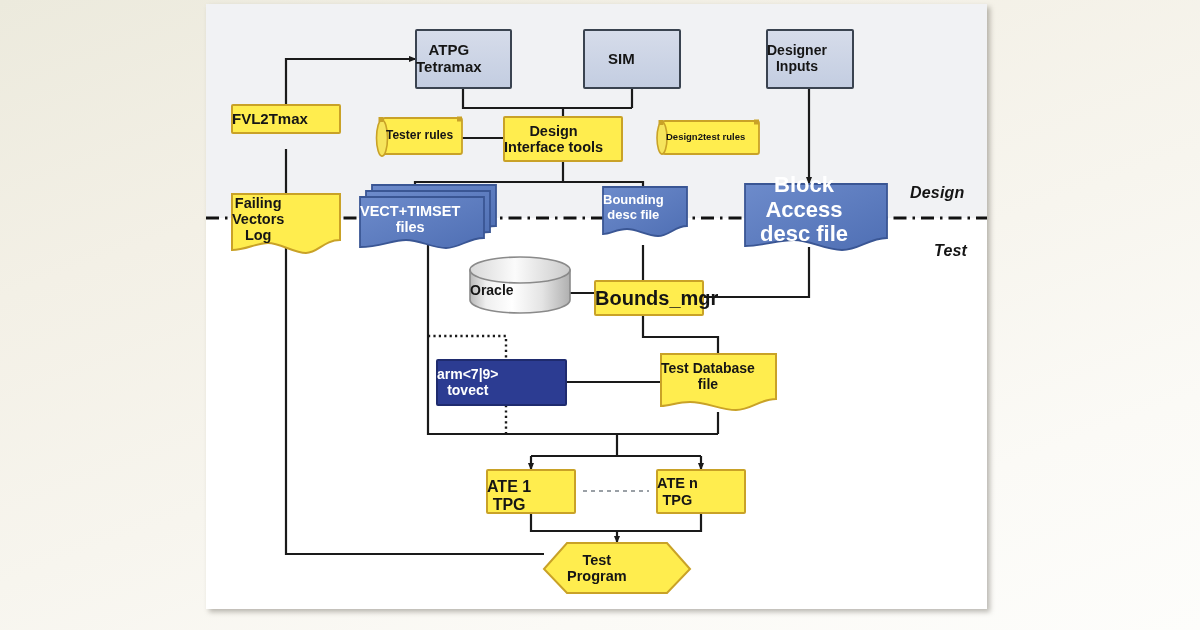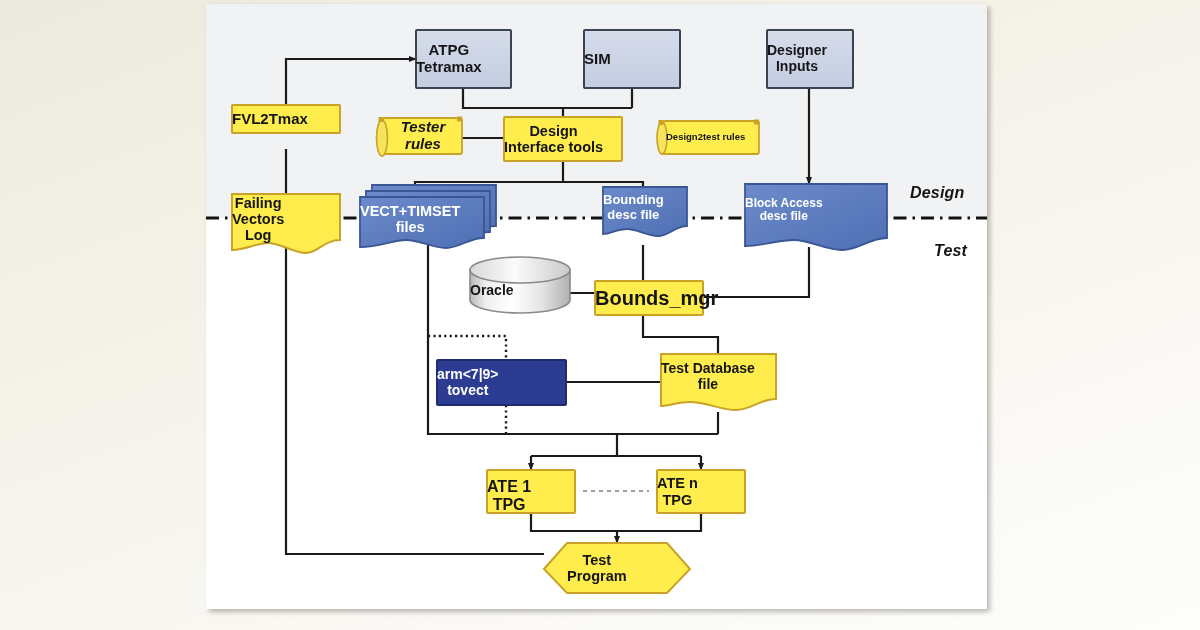--- a/index.html
+++ b/index.html
@@ -200,36 +200,36 @@
         <path d="M338,565 L361,539 L461,539 L484,565 L461,589 L361,589 Z" fill="#FFED4E" stroke="#C9A227" stroke-width="2"></path>
       </svg>
 
       <div class="node-label lbl-dark" style="left:210px;top:26px;width:95px;height:58px;font-size:15px;">
         <span>
           <span>ATPG</span><br>
           <span>Tetramax</span>
         </span>
       </div>
 
-      <div class="node-label lbl-dark" style="left:378px;top:26px;width:96px;height:58px;font-size:15px;">
+      <div class="node-label lbl-dark" style="left:378px;top:26px;width:96px;height:58px;font-size:15px;padding-left:24px;">
         <span>SIM</span>
       </div>
 
       <div class="node-label lbl-dark" style="left:561px;top:26px;width:86px;height:58px;font-size:14px;">
         <span>
           <span>Designer</span><br>
           <span>Inputs</span>
         </span>
       </div>
 
       <div class="node-label lbl-dark" style="left:26px;top:101px;width:108px;height:28px;font-size:15px;">
         <span>FVL2Tmax</span>
       </div>
 
-      <div class="node-label lbl-dark" style="left:180px;top:114px;width:74px;height:36px;font-size:15px;font-style:italic;">
+      <div class="node-label lbl-dark" style="left:180px;top:114px;width:74px;height:36px;font-size:12px;">
         <span>Tester rules</span>
       </div>
 
       <div class="node-label lbl-dark" style="left:298px;top:113px;width:118px;height:44px;font-size:14.5px;">
         <span>
           <span>Design</span><br>
           <span>Interface tools</span>
         </span>
       </div>
 
@@ -252,21 +252,21 @@
         </span>
       </div>
 
       <div class="node-label lbl-white" style="left:397px;top:183px;width:84px;height:42px;font-size:13px;">
         <span>
           <span>Bounding</span><br>
           <span>desc file</span>
         </span>
       </div>
 
-      <div class="node-label lbl-white" style="left:539px;top:180px;width:118px;height:52px;font-size:12px;">
+      <div class="node-label lbl-white" style="left:539px;top:180px;width:118px;height:52px;font-size:22px;">
         <span>
           <span>Block Access</span><br>
           <span>desc file</span>
         </span>
       </div>
 
       <div class="node-label lbl-dark" style="left:264px;top:266px;width:100px;height:42px;font-size:14px;">
         <span>Oracle</span>
       </div>
 

